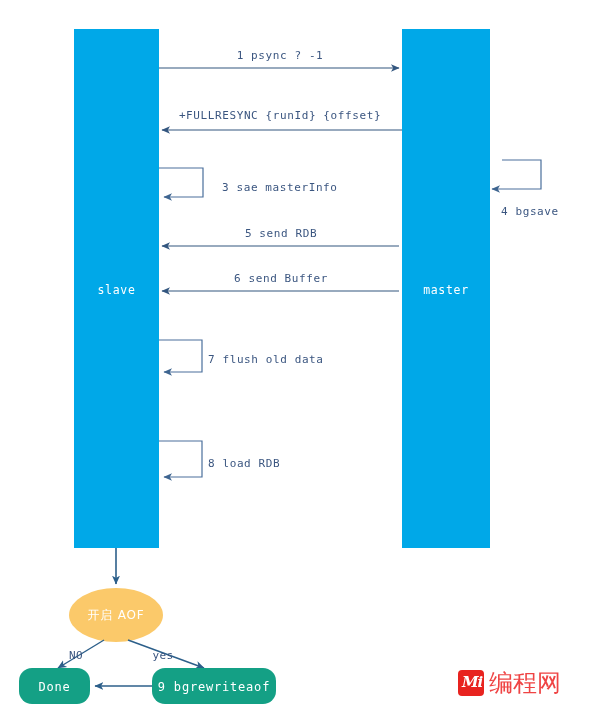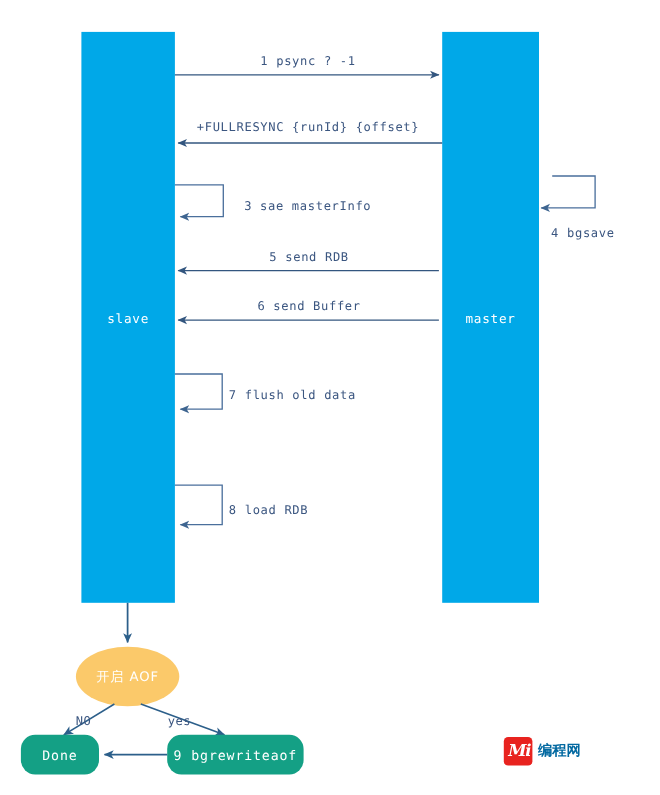--- a/index.html
+++ b/index.html
@@ -79,23 +79,23 @@
     font-family: "DejaVu Serif", serif;
     font-size: 15px;
     font-weight: bold;
     font-style: italic;
     left: 4px;
     top: 3px;
     letter-spacing: -1px;
   }
   #watermark .wm-text {
     font-family: "DejaVu Sans", sans-serif;
-    font-size: 13px;
-    font-weight: bold;
-    color: #0369a1;
+    font-size: 24px;
+    font-weight: normal;
+    color: #ef4444;
     letter-spacing: 0px;
     line-height: 26px;
   }
 </style>
 </head>
 <body>
 
 <div id="diagram-root">
   <svg class="diagram-canvas" viewBox="0 0 600 723">
     <defs>

